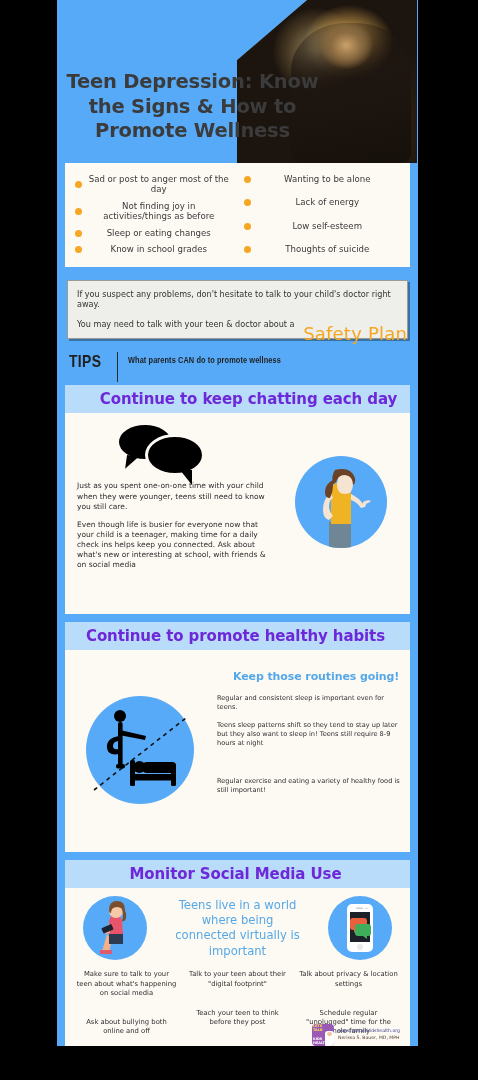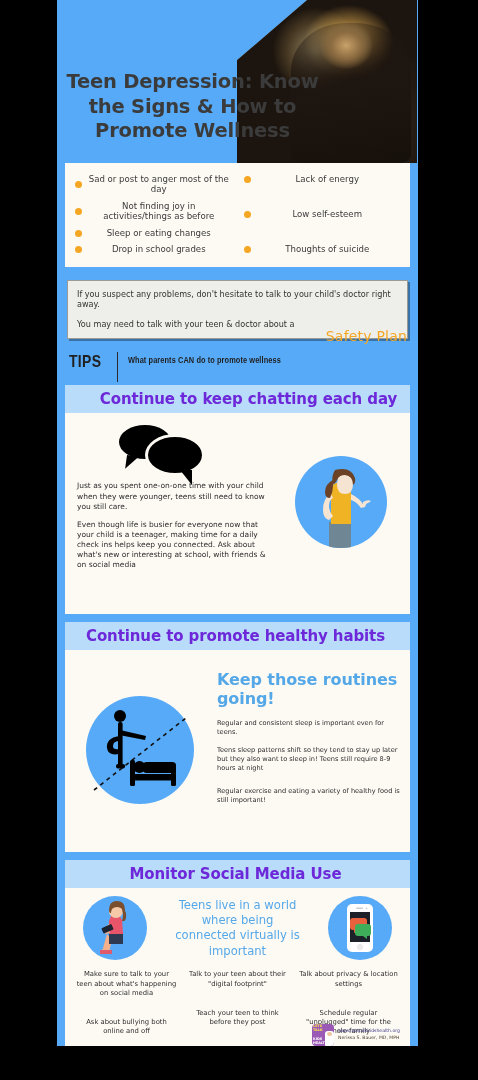--- a/index.html
+++ b/index.html
@@ -131,21 +131,21 @@
     margin: 0;
     font-size: 8.1px;
     line-height: 1.26;
     color: #333333;
   }
   .callout p.second { margin-top: 10px; }
   .safety-plan {
     position: absolute;
     right: 0px;
     bottom: -6px;
-    font-size: 14px;
+    font-size: 18px;
     color: #f5a623;
     letter-spacing: 0.2px;
   }
 
   
   .tips-head {
     display: flex;
     align-items: flex-start;
     margin: 13px 10px 3px 12px;
   }
@@ -253,33 +253,33 @@
   .habits-body { display: flex; padding: 10px 0 12px 0; min-height: 180px; }
   .habits-left { width: 150px; display: flex; align-items: center; justify-content: center; }
   .habit-circle {
     width: 108px; height: 108px;
     border-radius: 50%;
     background: #57aaf7;
     position: relative;
   }
   .habits-right { flex: 1; padding: 4px 10px 0 2px; }
   .habits-head {
-    font-size: 16px;
+    font-size: 11px;
     font-weight: bold;
     color: #55a8e8;
-    margin: 6px 0 11px 0;
+    margin: 6px 0 11px 16px;
     letter-spacing: -0.1px;
   }
   .habits-para {
     font-size: 6.6px;
     line-height: 1.33;
     color: #2e2e2e;
     margin: 0 0 9px 0;
   }
-  .habits-para.gap { margin-top: 15px; }
+  .habits-para.gap { margin-top: 30px; }
 
   
   .social-body { padding: 8px 0 6px 0; }
   .social-top { display: flex; align-items: center; justify-content: space-between; padding: 0 18px; }
   .social-circle {
     width: 64px; height: 64px;
     border-radius: 50%;
     background: #57aaf7;
     position: relative;
     overflow: hidden;
@@ -356,24 +356,28 @@
       <div class="sym-row">
         <span class="bullet"></span>
         <span class="sym-text">Not finding joy in activities/things as before</span>
       </div>
       <div class="sym-row">
         <span class="bullet"></span>
         <span class="sym-text">Sleep or eating changes</span>
       </div>
       <div class="sym-row">
         <span class="bullet"></span>
-        <span class="sym-text">Drop in school grades</span>
+        <span class="sym-text">Know in school grades</span>
       </div>
     </div>
     <div class="sym-col">
+      <div class="sym-row">
+        <span class="bullet"></span>
+        <span class="sym-text">Wanting to be alone</span>
+      </div>
       <div class="sym-row">
         <span class="bullet"></span>
         <span class="sym-text">Lack of energy</span>
       </div>
       <div class="sym-row">
         <span class="bullet"></span>
         <span class="sym-text">Low self-esteem</span>
       </div>
       <div class="sym-row">
         <span class="bullet"></span>

